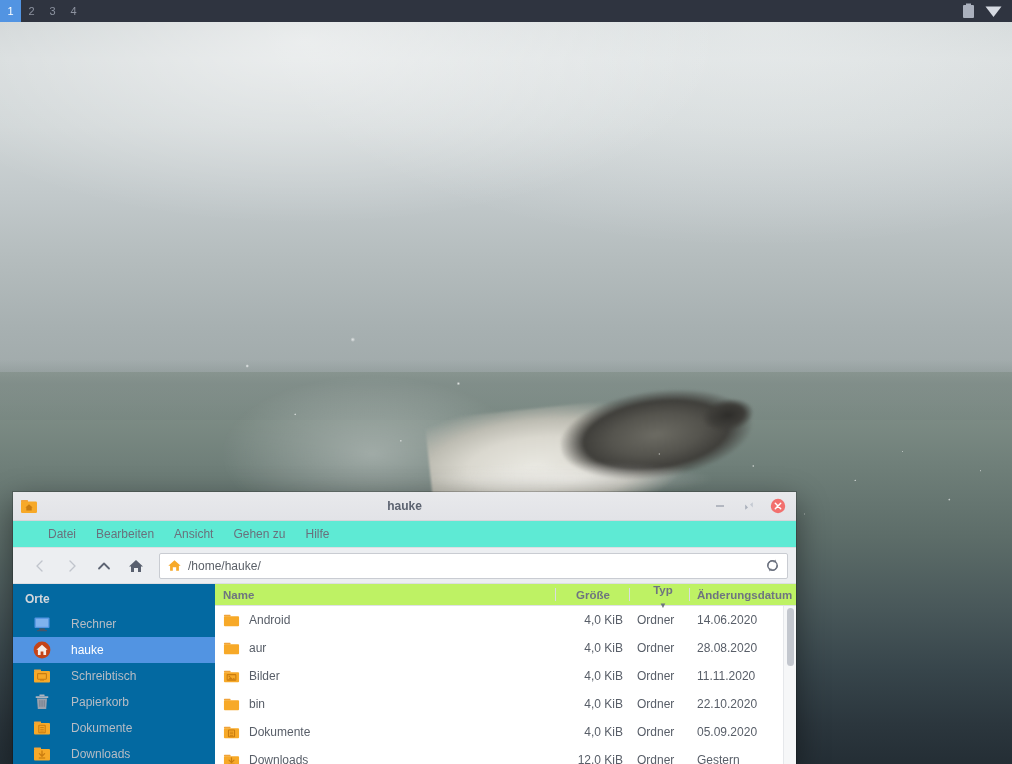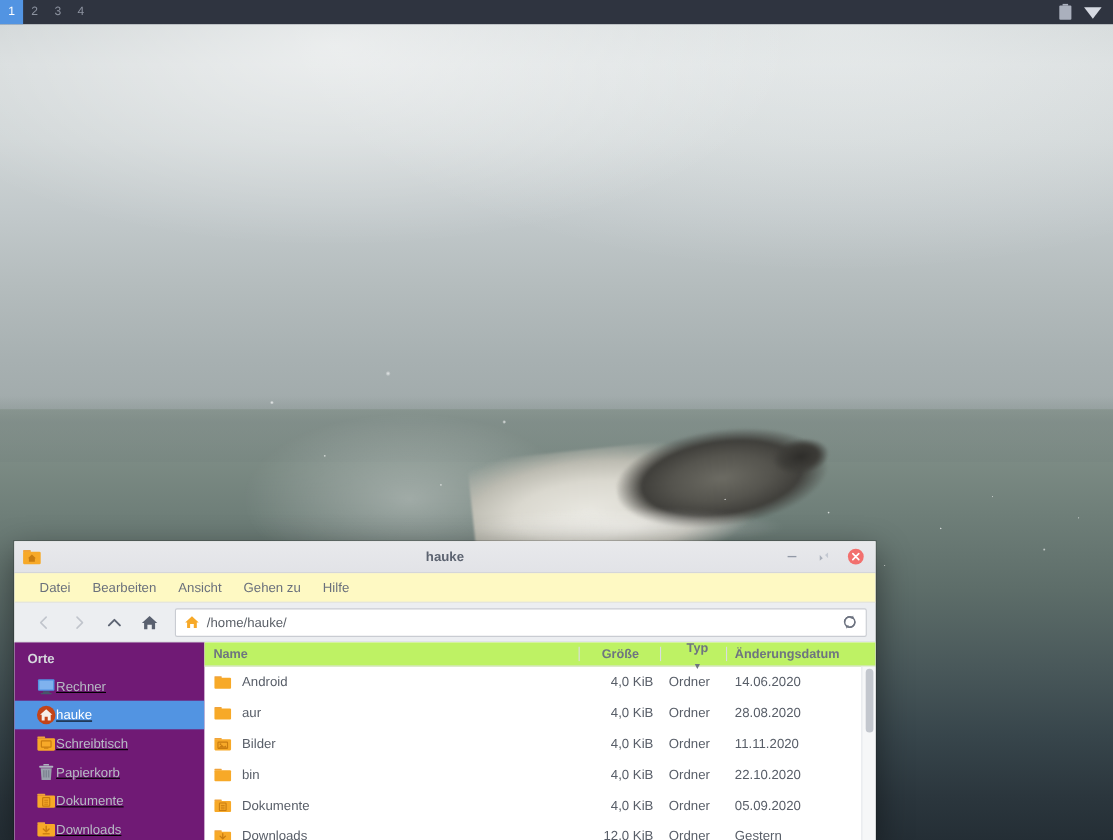--- a/index.html
+++ b/index.html
@@ -129,24 +129,24 @@
   .title-text {
     position: absolute; left: 0; right: 0; text-align: center;
     font-size: 12px; font-weight: bold; color: #5c6370;
     pointer-events: none;
   }
   .win-btns { margin-left: auto; display: flex; align-items: center; gap: 13px; padding-right: 10px; }
   .win-btn { width: 16px; height: 16px; display: flex; align-items: center; justify-content: center; cursor: default; }
 
   .menubar {
     height: 27px;
-    background: #fef9c3;
+    background: #5eead4;
     border-bottom: 1px solid #dcdee2;
     display: flex; align-items: center;
-    padding-left: 16px;
+    padding-left: 28px;
     gap: 6px;
     flex: 0 0 auto;
   }
   .menu-item {
     font-size: 12px; color: #6a707c;
     padding: 3px 7px; border-radius: 2px; cursor: default;
   }
 
   .toolbar {
     height: 36px;
@@ -171,36 +171,35 @@
     display: flex; align-items: center;
     padding: 0 6px 0 7px;
     gap: 6px;
   }
   .path-text { font-size: 12px; color: #5b6068; flex: 1; }
   .reload-btn { width: 18px; height: 18px; display: flex; align-items: center; justify-content: center; cursor: default; }
 
   .body-row { flex: 1; display: flex; min-height: 0; }
 
   .sidebar {
-    width: 173px;
-    background: #701a75;
+    width: 202px;
+    background: #0369a1;
     flex: 0 0 auto;
     padding-top: 5px;
     overflow: hidden;
   }
   .places-title {
     font-size: 12px; font-weight: bold; color: #d4d7dc;
     padding: 3px 0 5px 12px;
   }
   .place {
     height: 26px;
     display: flex; align-items: center;
-    padding-left: 20px; gap: 0;
+    padding-left: 20px; gap: 20px;
     cursor: default;
-    text-decoration: underline;
   }
   .place.selected { background: #5294e2; }
   .place-label { font-size: 12px; color: #b7bcc4; }
   .place.selected .place-label { color: #ffffff; }
   .place-icon { width: 18px; height: 18px; flex: 0 0 auto; }
 
   .filepane {
     flex: 1; background: #ffffff; min-width: 0;
     display: flex; flex-direction: column;
     position: relative;

